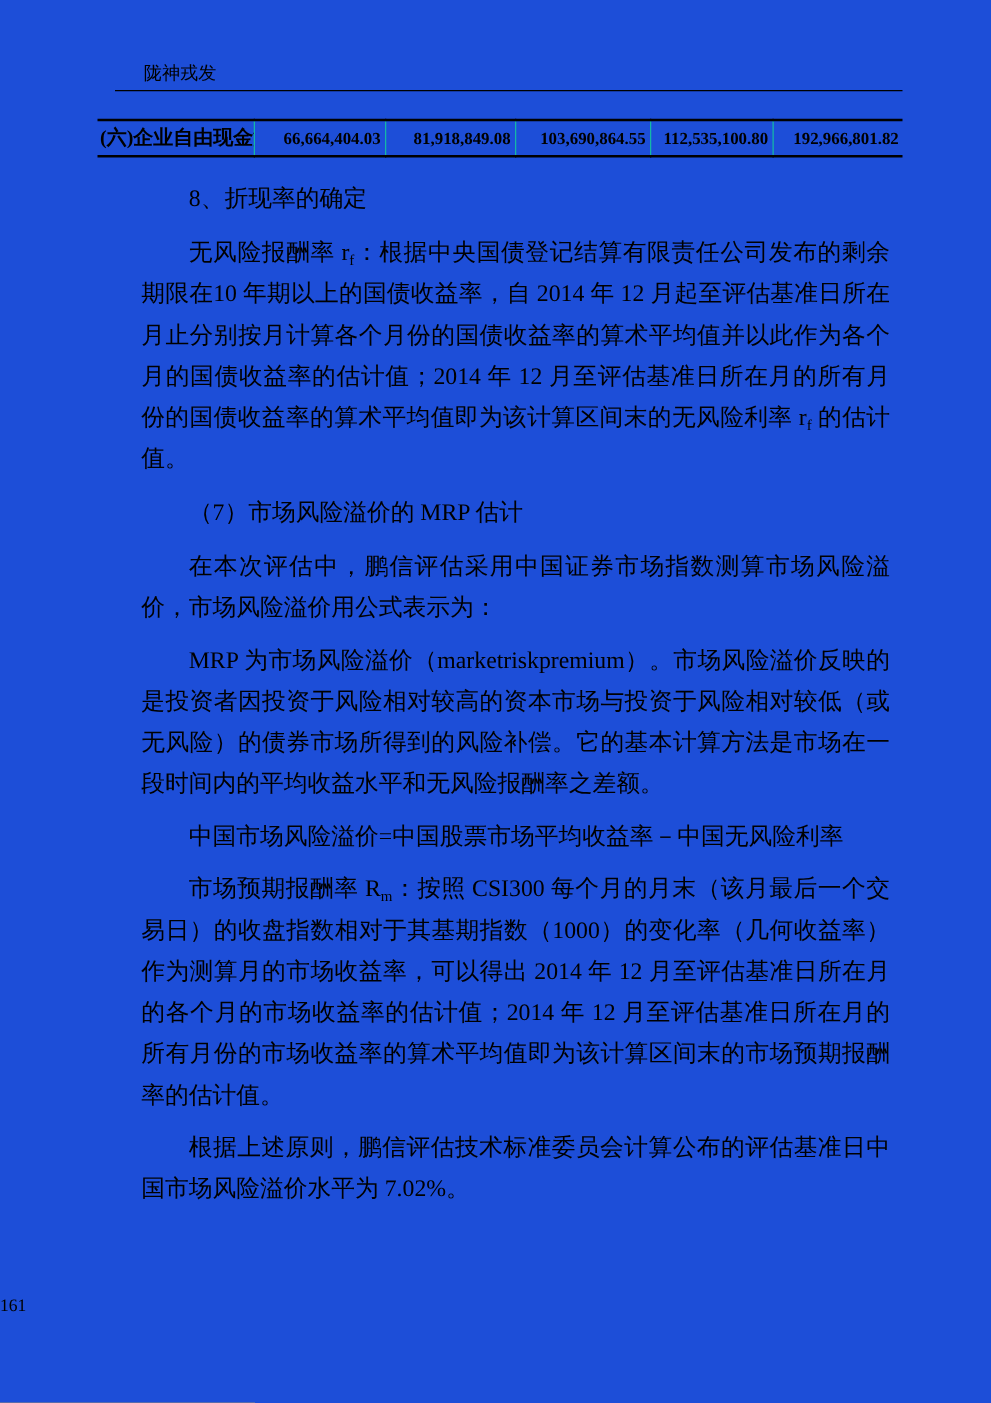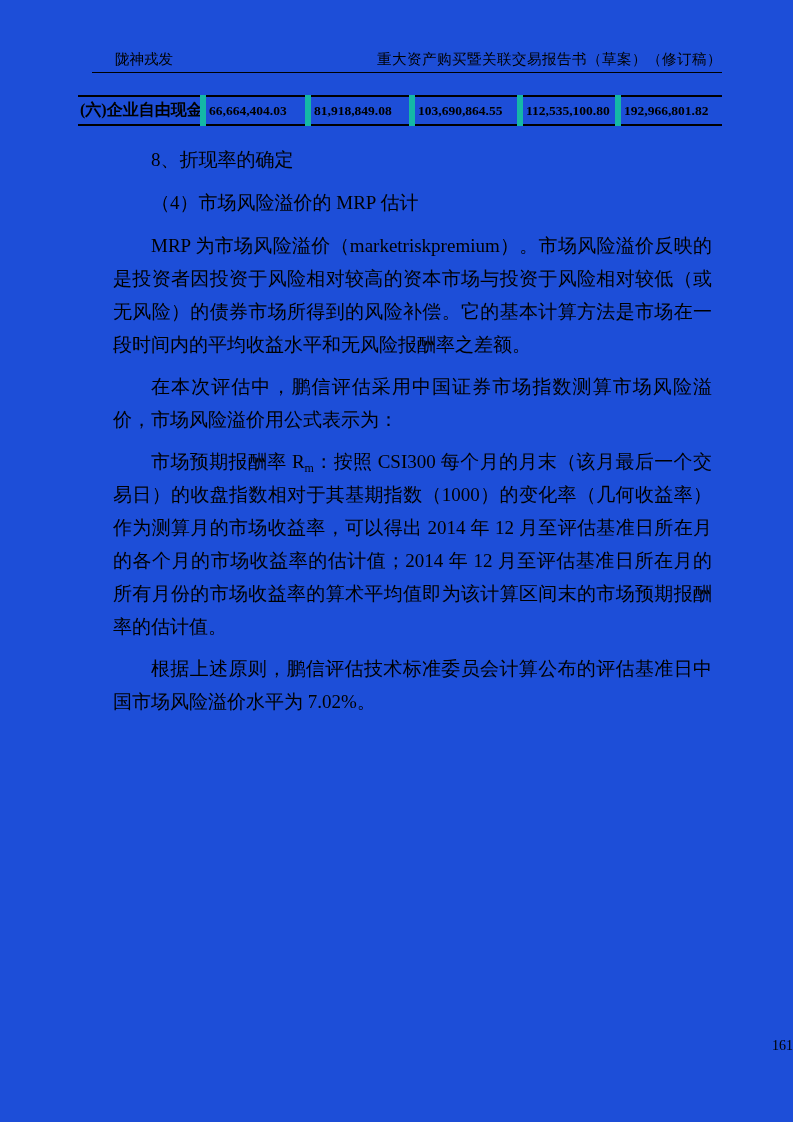--- a/index.html
+++ b/index.html
@@ -38,21 +38,22 @@
   }
   .cf-table td{
     height:27px;
     font-weight:bold;
     font-size:13.5px;
     padding:0 3px;
     white-space:nowrap;
     overflow:hidden;
   }
   .cf-table td.num{
-    border-left:6px solid #14b8a6;
+    text-align:right;
+    border-left:1px solid #14b8a6;
   }
   .cf-table td.lbl{
     text-align:left;
     padding-left:2px;
     font-size:16px;
   }
   
   .body-text{
     position:absolute;
     left:113px;right:81px;top:133px;
@@ -68,32 +69,31 @@
   .body-text p.formula{text-align:left;}
   sub.var{
     font-size:12px;
     vertical-align:-4px;
     line-height:0;
   }
   
   .footer{
     position:absolute;
     left:0;right:0;top:1038px;
-    text-align:right;
+    text-align:left;
     font-size:14px;
   }
 </style>
 </head>
 <body>
 
 <div class="page">
 
   <div class="header">
     <span class="left">陇神戎发</span>
-    <span class="right">重大资产购买暨关联交易报告书（草案）（修订稿）</span>
   </div>
 
   <table class="cf-table">
     <colgroup>
       <col style="width:125px">
         <col style="width:105px">
         <col style="width:104px">
       <col style="width:108px">
         <col style="width:98px">
         <col style="width:104px">
@@ -108,28 +108,30 @@
       <td class="num">192,966,801.82</td>
     </tr>
   </tbody>
     </table>
 
   <div class="body-text">
 
     <p class="heading"><span>8、折现率的确定</span></p>
 
 
+    <p><span>无风险报酬率 r</span><sub class="var">f</sub><span>：根据中央国债登记结算有限责任公司发布的剩余期限在10 年期以上的国债收益率，自 2014 年 12 月起至评估基准日所在月止分别按月计算各个月份的国债收益率的算术平均值并以此作为各个月的国债收益率的估计值；2014 年 12 月至评估基准日所在月的所有月份的国债收益率的算术平均值即为该计算区间末的无风险利率 r</span><sub class="var">f</sub><span> 的估计值。</span></p>
 
 
-    <p class="heading"><span>（4）市场风险溢价的 MRP 估计</span></p>
+    <p class="heading"><span>（7）市场风险溢价的 MRP 估计</span></p>
+
+    <p>在本次评估中，鹏信评估采用中国证券市场指数测算市场风险溢价，市场风险溢价用公式表示为：</p>
 
     <p>MRP 为市场风险溢价（marketriskpremium）。市场风险溢价反映的是投资者因投资于风险相对较高的资本市场与投资于风险相对较低（或无风险）的债券市场所得到的风险补偿。它的基本计算方法是市场在一段时间内的平均收益水平和无风险报酬率之差额。</p>
 
-    <p>在本次评估中，鹏信评估采用中国证券市场指数测算市场风险溢价，市场风险溢价用公式表示为：</p>
-
+    <p class="formula">中国市场风险溢价=中国股票市场平均收益率－中国无风险利率</p>
 
     <p><span>市场预期报酬率 R</span><sub class="var">m</sub><span>：按照 CSI300 每个月的月末（该月最后一个交易日）的收盘指数相对于其基期指数（1000）的变化率（几何收益率）作为测算月的市场收益率，可以得出 2014 年 12 月至评估基准日所在月的各个月的市场收益率的估计值；2014 年 12 月至评估基准日所在月的所有月份的市场收益率的算术平均值即为该计算区间末的市场预期报酬率的估计值。</span></p>
 
     <p>根据上述原则，鹏信评估技术标准委员会计算公布的评估基准日中国市场风险溢价水平为 7.02%。</p>
 
   </div>
 
   <div class="footer">
     <span>161</span>
   </div>

